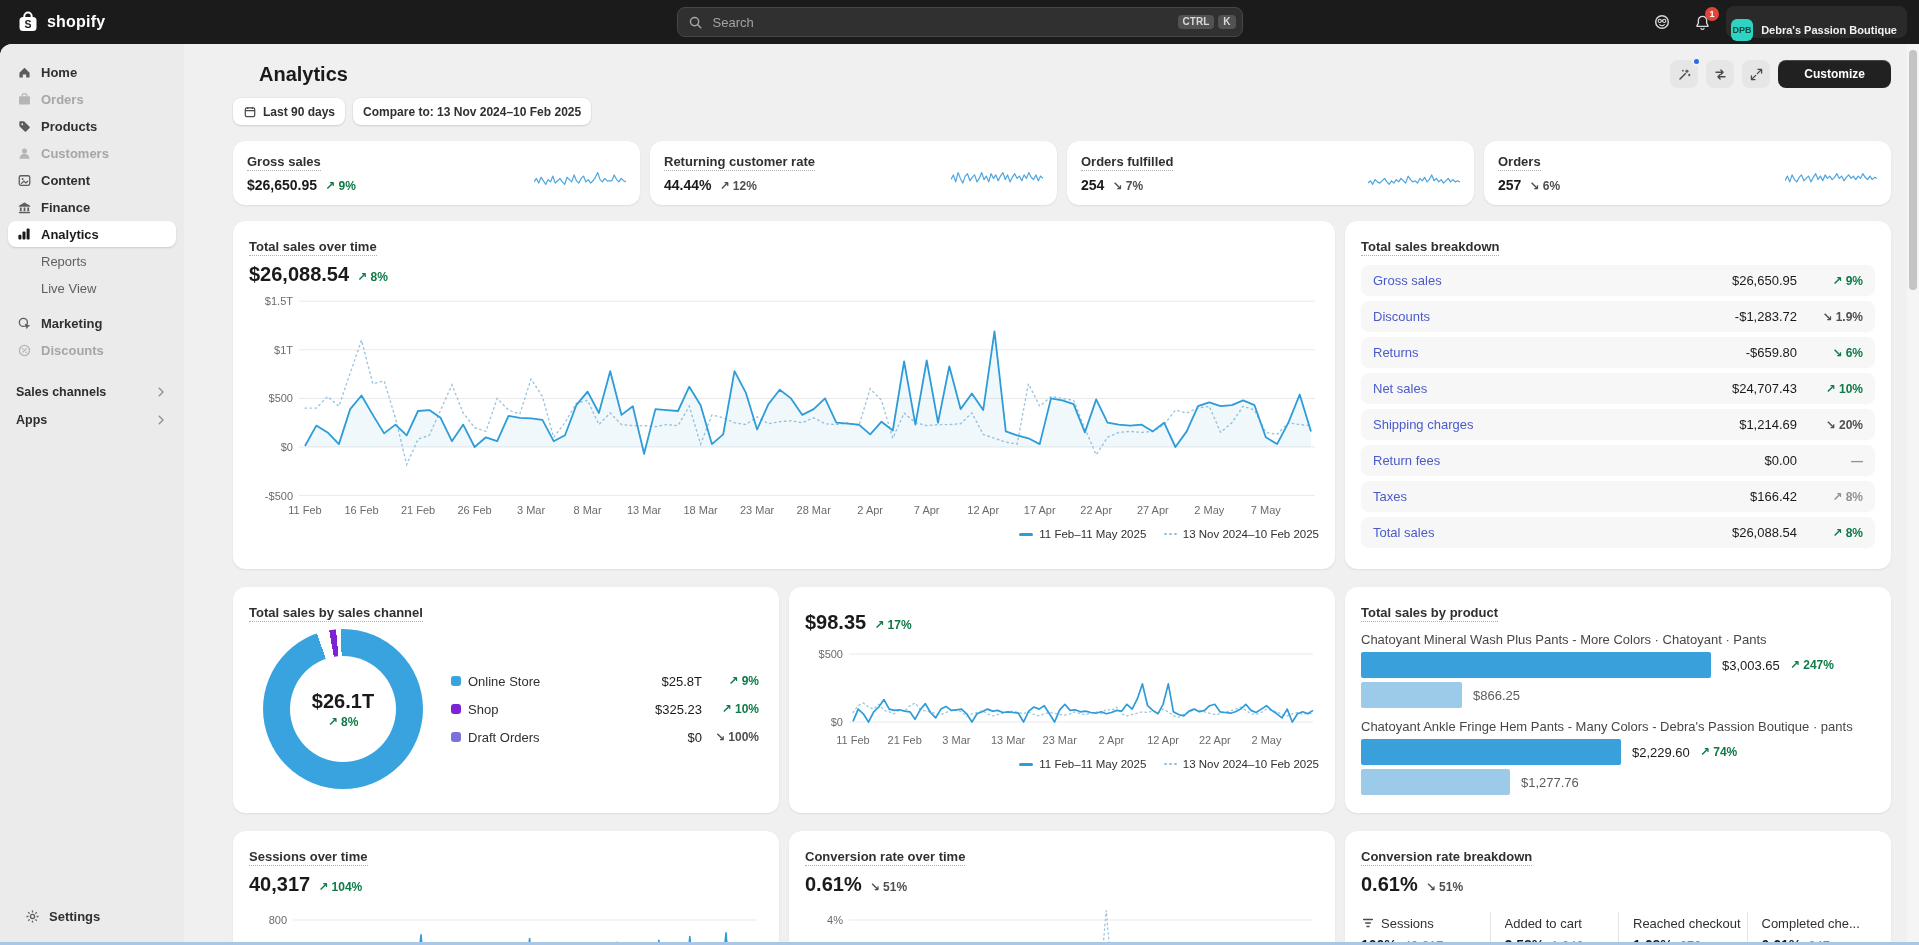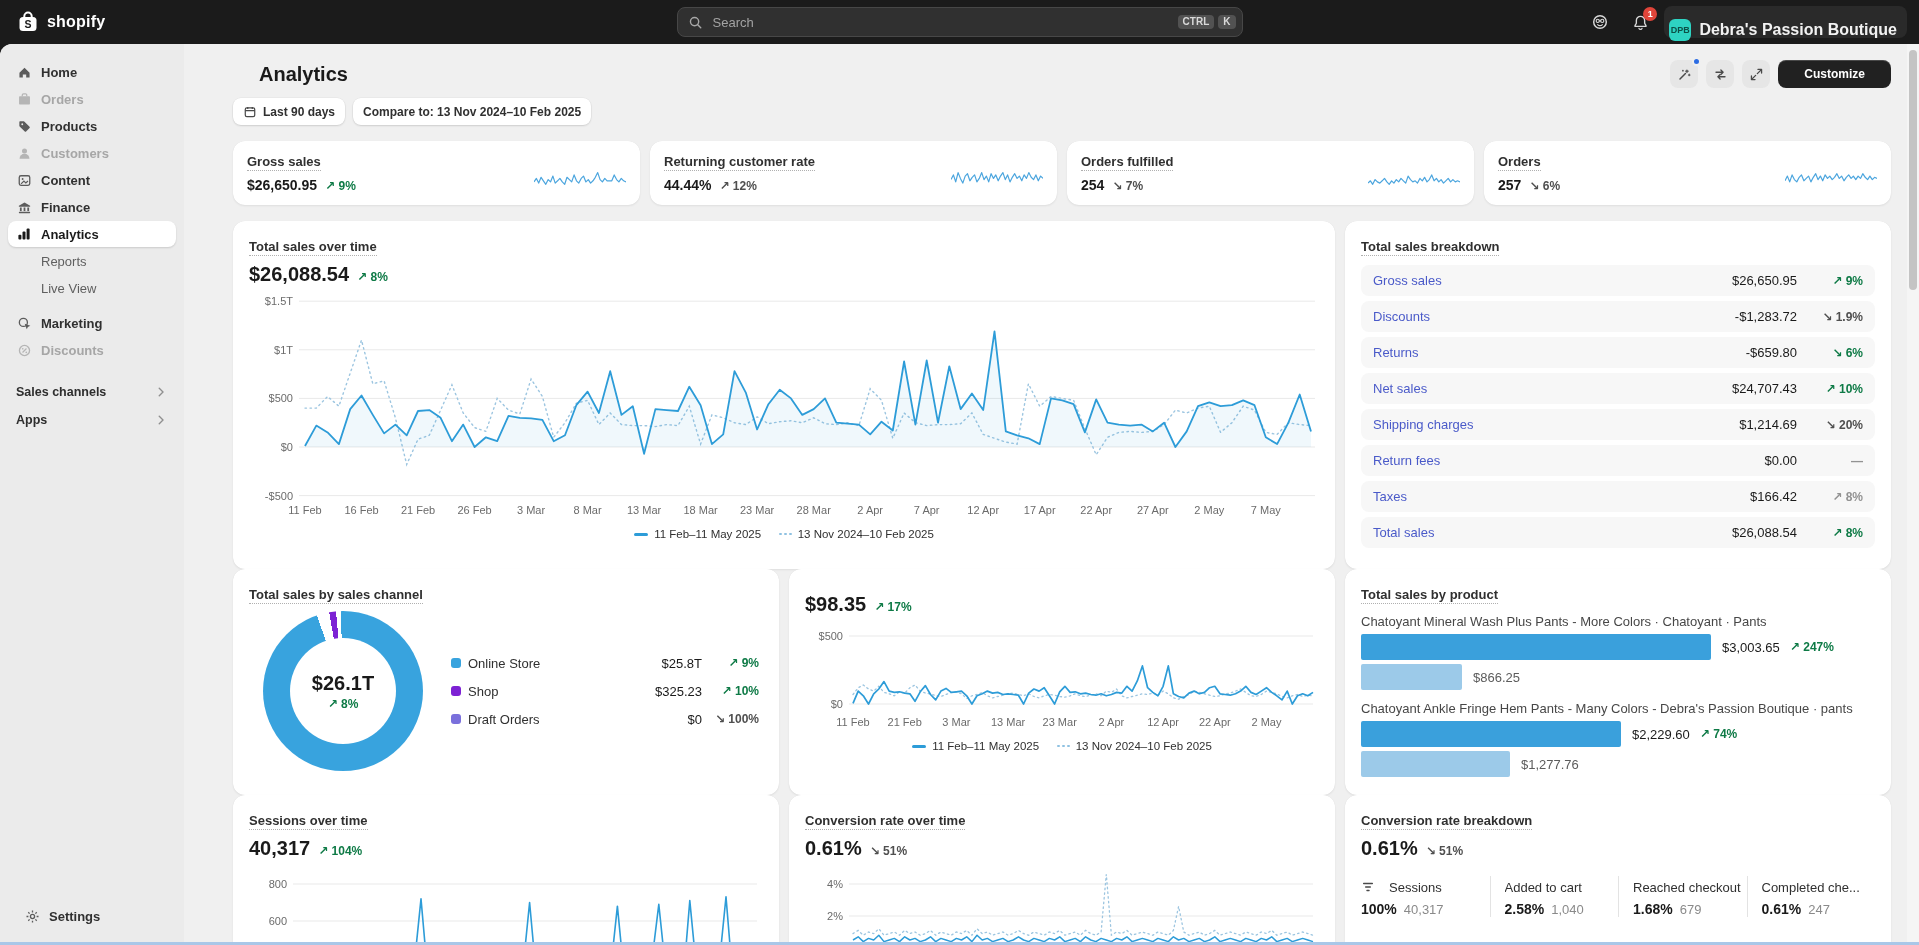--- a/index.html
+++ b/index.html
@@ -13,21 +13,21 @@
   .searchbox{position:absolute;left:50%;top:7px;transform:translateX(-50%);width:566px;height:30px;background:#303030;border:1px solid #474747;border-radius:8px;display:flex;align-items:center;padding:0 6px 0 10px;gap:8px}
   .searchbox input{flex:1;background:transparent;border:none;outline:none;color:#e3e3e3;font-size:13px;font-family:inherit}
   .searchbox input::placeholder{color:#a3a3a3}
   .keys{display:flex;gap:4px}
   .keys kbd{background:#525252;border-radius:4px;padding:2px 5px;font-size:10px;font-weight:700;color:#d9d9d9;font-family:inherit;line-height:1}
   .tb-right{margin-left:auto;display:flex;align-items:center;gap:8px;margin-right:12px}
   .tb-btn{width:32px;height:32px;border-radius:8px;background:transparent;border:none;display:flex;align-items:center;justify-content:center;color:#d8d8d8;position:relative;cursor:pointer}
   .nbadge{position:absolute;top:1px;right:-1px;min-width:14px;height:14px;border-radius:8px;background:#e0453a;color:#fff;font-size:9px;font-weight:700;display:flex;align-items:center;justify-content:center;padding:0 3px}
   .store-chip{display:flex;align-items:center;gap:8px;background:#2a2a2a;border-radius:8px;height:32px;padding:16px 10px 0 5px;cursor:pointer}
   .avatar{width:22px;height:22px;border-radius:6px;background:#2ed3c2;color:#0c4f46;font-size:9px;font-weight:700;display:flex;align-items:center;justify-content:center}
-  .store-name{font-size:16px;font-weight:600;color:#f2f2f2}
+  .store-name{font-size:11px;font-weight:600;color:#f2f2f2}
 
   
   .app{position:absolute;top:44px;left:0;right:0;bottom:0;background:#f0f0f0;border-radius:12px 12px 0 0;display:flex;overflow:hidden}
 
   
   .sidebar{width:184px;background:#ebebeb;padding-top:14px;position:relative;flex-shrink:0}
   .nav-item{height:26px;margin:1px 8px;border-radius:8px;display:flex;align-items:center;gap:9px;padding:0 8px;font-size:13px;font-weight:600;color:#303030;cursor:pointer;white-space:nowrap}
   .nav-item .nicon{width:16px;height:16px;display:flex;align-items:center;justify-content:center;color:#5c5c5c;flex-shrink:0}
   .nav-item.selected{background:#fff;box-shadow:0 1px 2px rgba(0,0,0,.14);color:#1a1a1a}
   .nav-item.selected .nicon{color:#1a1a1a}
@@ -63,27 +63,27 @@
   .delta.muted{color:#929292}
   .big{font-size:20px;font-weight:700;color:#1a1a1a}
   .val-row{margin-top:8px;display:flex;align-items:baseline;gap:8px}
 
   .metric-row{margin-top:16px;display:grid;grid-template-columns:repeat(4,1fr);gap:10px}
   .mcard{height:64px;padding:11px 14px;position:relative}
   .mval-row{margin-top:7px;display:flex;align-items:baseline;gap:8px;font-size:14px;font-weight:700}
   .mspark{position:absolute;right:14px;bottom:10px}
 
   .row1{margin-top:16px;display:grid;grid-template-columns:1fr 546px;gap:10px}
-  .row2,.row3{display:grid;grid-template-columns:repeat(3,1fr);gap:10px}
+  .row2,.row3{margin-top:18px;display:grid;grid-template-columns:repeat(3,1fr);gap:10px}
   .bigcard{padding:16px}
   .row1 .card{height:348px}
   .row2 .card,.row3 .card{height:226px}
   .chart-wrap{margin-top:6px}
 
-  .legend{display:flex;justify-content:center;gap:18px;margin-top:2px}
+  .legend{display:flex;justify-content:flex-end;gap:18px;margin-top:2px}
   .leg-item{display:flex;align-items:center;gap:6px;font-size:11.5px;color:#303030}
   .leg-solid{width:14px;height:3px;border-radius:2px;background:#2d9cd8}
   .leg-dots{display:flex;gap:2.5px}
   .leg-dots i{width:2.5px;height:2.5px;border-radius:50%;background:#8fc2e2}
 
   .bd-rows{margin-top:10px}
   .bd-row{height:31px;margin-top:5px;background:#f7f7f7;border-radius:8px;display:flex;align-items:center;padding:0 12px;gap:8px}
   .bd-link{color:#4a5ac9;font-size:13px;flex:1;cursor:pointer;text-decoration:none}
   .bd-val{font-size:13px;color:#1a1a1a}
   .bd-delta{width:58px;text-align:right}
@@ -101,21 +101,21 @@
   .prod-name{font-size:13px;color:#474747;margin:11px 0 5px;white-space:nowrap;overflow:hidden;text-overflow:ellipsis}
   .bar-row{display:flex;align-items:center;gap:11px;margin-top:4px}
   .bar{height:26px;border-radius:2px;flex-shrink:0}
   .bar.cur{background:#3aa0dc}
   .bar.prev{background:#9ccae9}
   .bar-label{font-size:13px;color:#1a1a1a;display:flex;gap:10px;align-items:center;white-space:nowrap}
   .bar-label .prevval{color:#5c5c5c}
 
   .funnel{margin-top:16px;display:grid;grid-template-columns:repeat(4,1fr)}
   .fstep+.fstep{border-left:1px solid #e3e3e3;padding-left:14px}
-  .fs-head{display:flex;align-items:center;gap:14px;font-size:13px;color:#303030;height:22px;white-space:nowrap;overflow:hidden}
+  .fs-head{display:flex;align-items:center;gap:6px;font-size:13px;color:#303030;height:22px;white-space:nowrap;overflow:hidden}
   .fs-head .nicon{width:14px;height:14px;color:#4a4a4a;display:flex;flex-shrink:0}
   .fs-vals{margin-top:3px;display:flex;align-items:baseline;gap:7px}
   .fs-pct{font-size:14px;font-weight:700;color:#1a1a1a}
   .fs-count{font-size:13px;color:#8a8a8a}
 
   .scroll-track{position:absolute;top:44px;right:0;bottom:0;width:12px;background:#f5f5f5;z-index:40}
   .scroll-thumb{position:absolute;top:6px;left:2px;width:8px;height:240px;border-radius:4px;background:#c4c4c4;cursor:pointer}
   .bottom-strip{position:fixed;left:0;bottom:0;width:1919px;height:3px;background:#a9c7e8;z-index:60}
 </style>
 </head>

